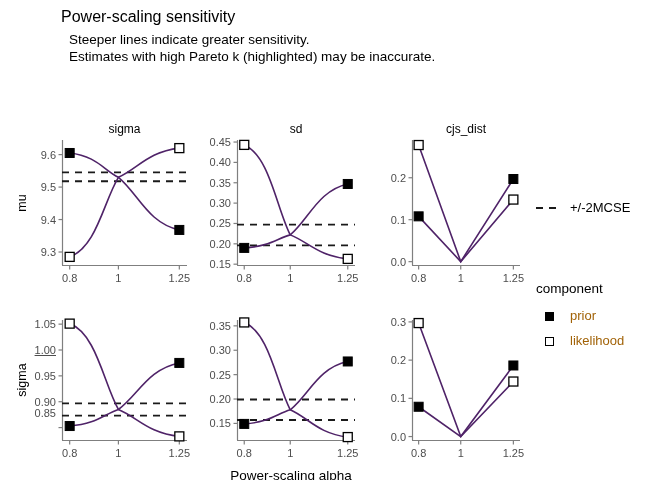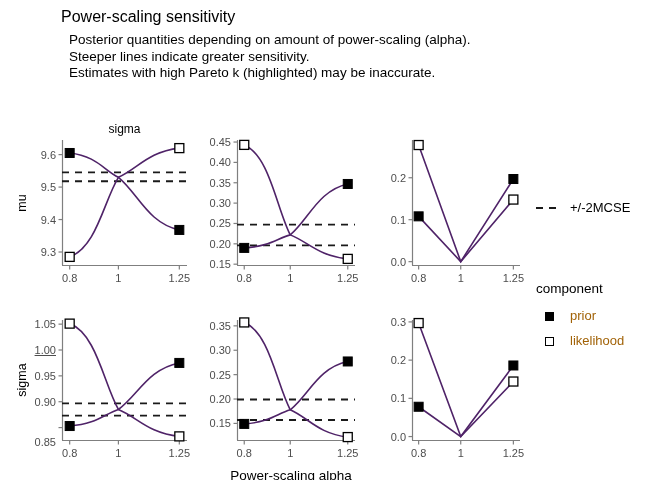--- a/index.html
+++ b/index.html
@@ -74,26 +74,27 @@
   }
 </style>
 </head>
 <body>
 
 <div id="root">
 
   <div class="title">Power-scaling sensitivity</div>
 
   <div class="subtitle">
-    <div>Posterior quantities depending on amount of power-scaling (alpha).</div>
     <div>Steeper lines indicate greater sensitivity.</div>
     <div>Estimates with high Pareto k (highlighted) may be inaccurate.</div>
   </div>
 
   <div class="colstrip" id="strip-col-0" style="left: 62px; width: 125px; top: 122px;">sigma</div>
+  <div class="colstrip" id="strip-col-1" style="left: 237px; width: 118px; top: 122px;">sd</div>
+  <div class="colstrip" id="strip-col-2" style="left: 412px; width: 108px; top: 122px;">cjs_dist</div>
 
   <div class="rowstrip" id="strip-row-0" style="left: 22px; top: 202.5px; transform: translate(-50%, -50%) rotate(-90deg);">mu</div>
   <div class="rowstrip" id="strip-row-1" style="left: 22px; top: 380px; transform: translate(-50%, -50%) rotate(-90deg);">sigma</div>
 
   <div id="panels">
       <div class="ytick" style="left: 20px; width: 36px; top: 252.013px;">9.3</div>
       <div class="ytick" style="left: 20px; width: 36px; top: 219.545px;">9.4</div>
       <div class="ytick" style="left: 20px; width: 36px; top: 187.078px;">9.5</div>
       <div class="ytick" style="left: 20px; width: 36px; top: 154.61px;">9.6</div>
       <div class="xtick" style="left: 69.6754px; top: 272px;">0.8</div>
@@ -171,21 +172,21 @@
           <line x1="48.73684210526314" y1="125.5" x2="48.73684210526314" y2="129.5" stroke="#7f7f7f" stroke-width="1.2"></line>
           <line x1="101.36842105263156" y1="125.5" x2="101.36842105263156" y2="129.5" stroke="#7f7f7f" stroke-width="1.2"></line>
           <path d="M6.63,76.34 L48.74,121.64 L101.37,39.01" fill="none" stroke="#4f2368" stroke-width="1.6"></path>
           <path d="M6.63,5.03 L48.74,121.64 L101.37,59.56" fill="none" stroke="#4f2368" stroke-width="1.6"></path>
           <rect x="2.131578947368415" y="71.84228187919463" width="9" height="9" fill="#000000" stroke="#000000" stroke-width="1"></rect>
           <rect x="96.86842105263156" y="34.51006711409396" width="9" height="9" fill="#000000" stroke="#000000" stroke-width="1"></rect>
           <rect x="2.131578947368415" y="0.5335570469798512" width="9" height="9" fill="#ffffff" stroke="#000000" stroke-width="1.3"></rect>
           <rect x="96.86842105263156" y="55.063758389261736" width="9" height="9" fill="#ffffff" stroke="#000000" stroke-width="1.3"></rect>
         </svg>
       </div>
-      <div class="ytick" style="left: 20px; width: 36px; top: 442px;">0.85</div>
+      <div class="ytick" style="left: 20px; width: 36px; top: 413px;">0.85</div>
       <div class="ytick" style="left: 20px; width: 36px; top: 401.724px;">0.90</div>
       <div class="ytick" style="left: 20px; width: 36px; top: 375.862px;">0.95</div>
       <div class="ytick" style="left: 20px; width: 36px; top: 350px; text-decoration: underline;">1.00</div>
       <div class="ytick" style="left: 20px; width: 36px; top: 324.138px;">1.05</div>
       <div class="xtick" style="left: 69.6754px; top: 447px;">0.8</div>
       <div class="xtick" style="left: 118.408px; top: 447px;">1</div>
       <div class="xtick" style="left: 179.325px; top: 447px;">1.25</div>
       <div class="panel" style="left: 62px; top: 320px; width: 125px; height: 120px;">
         <svg width="127" height="122">
           <line x1="0.5" y1="0" x2="0.5" y2="120" stroke="#7f7f7f" stroke-width="1.2"></line>

